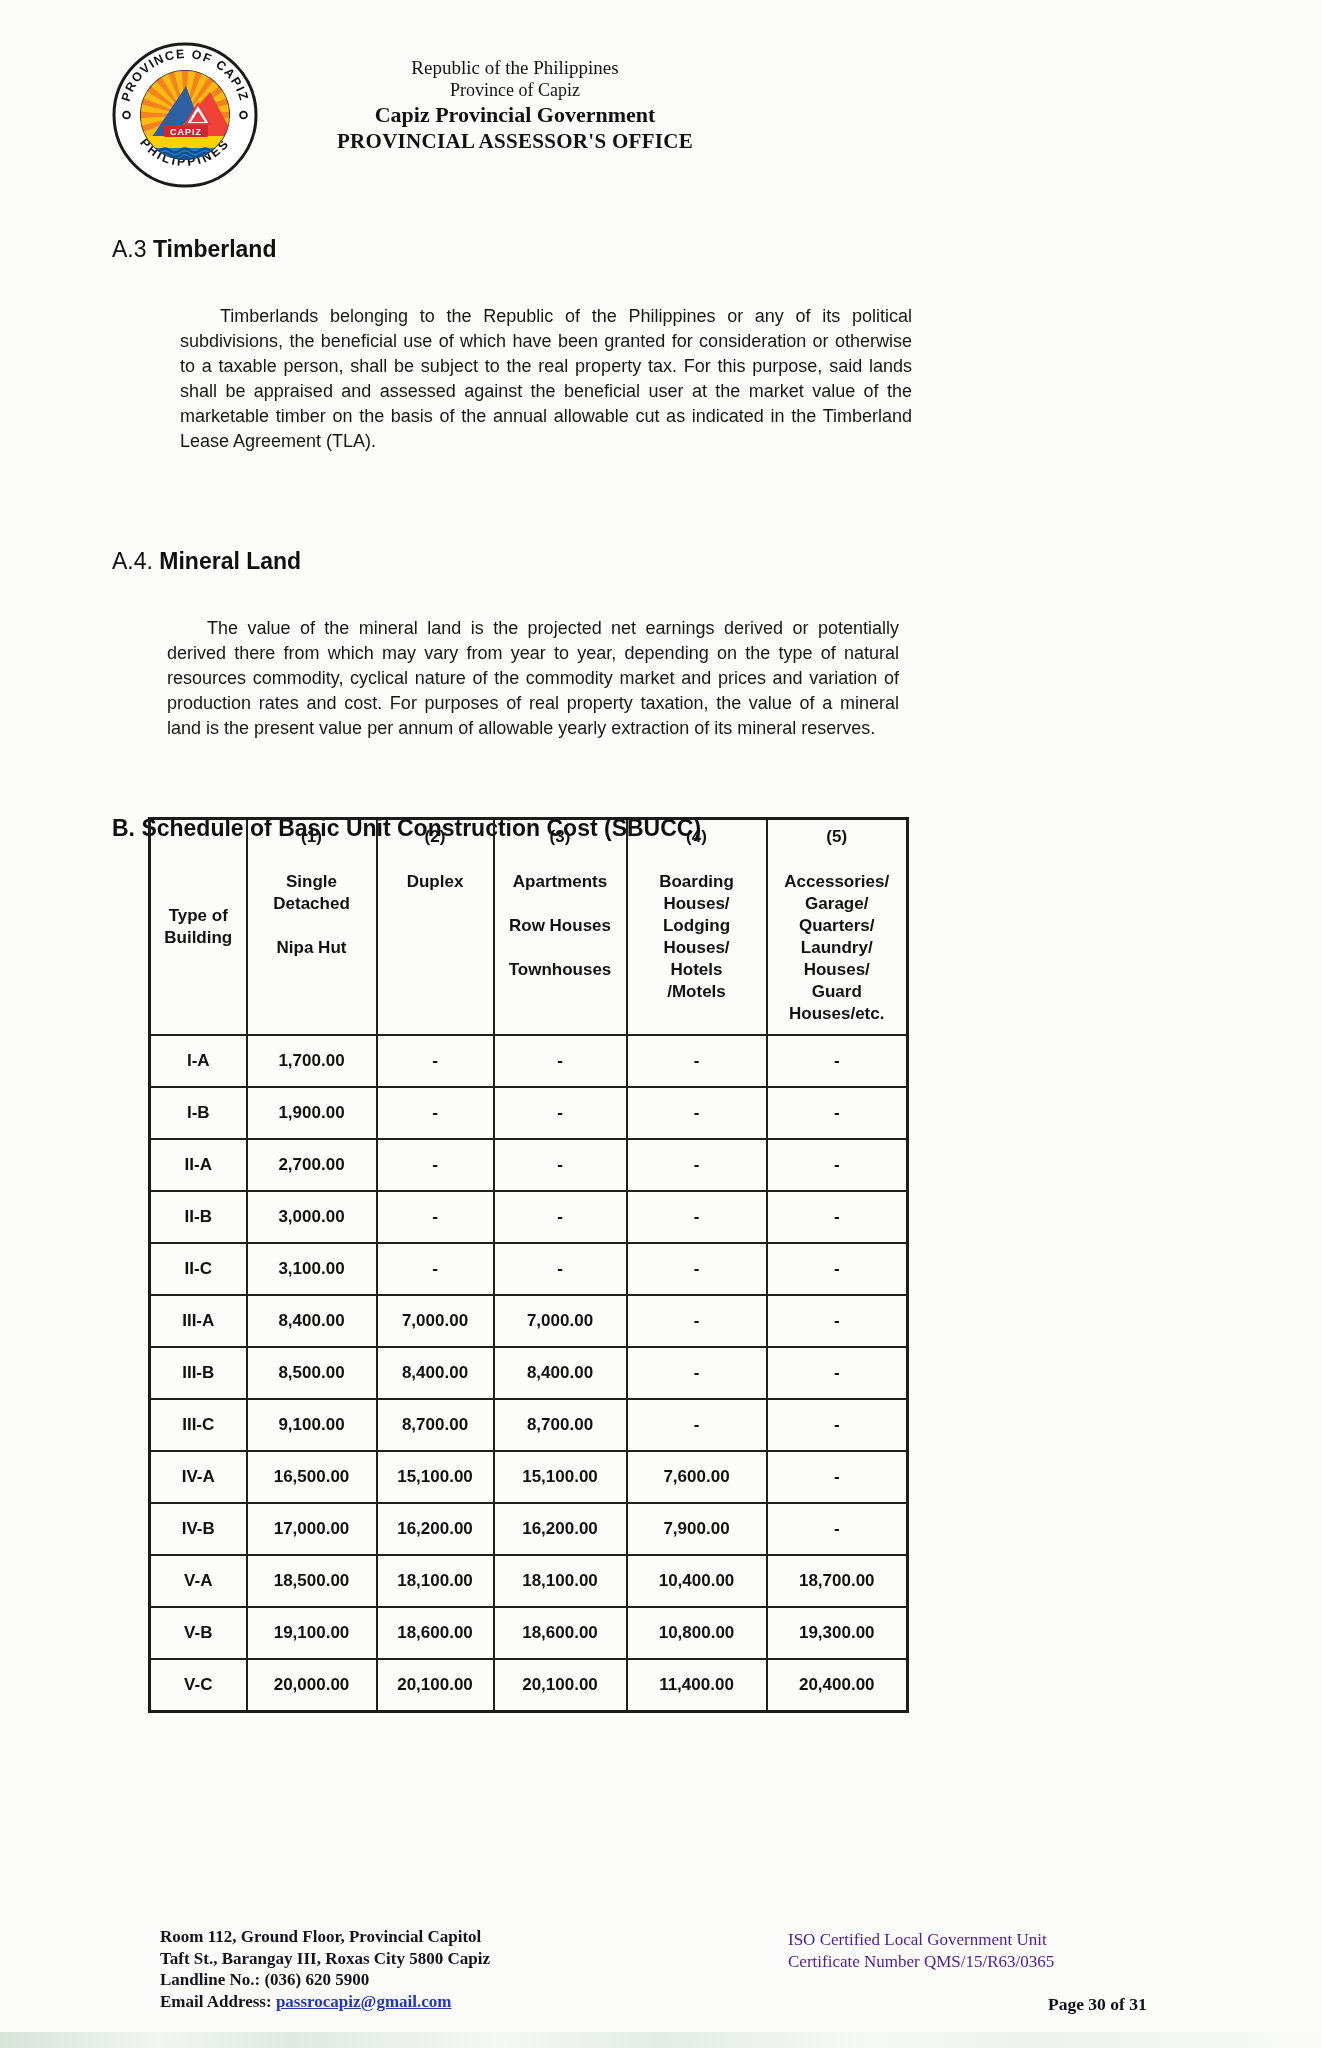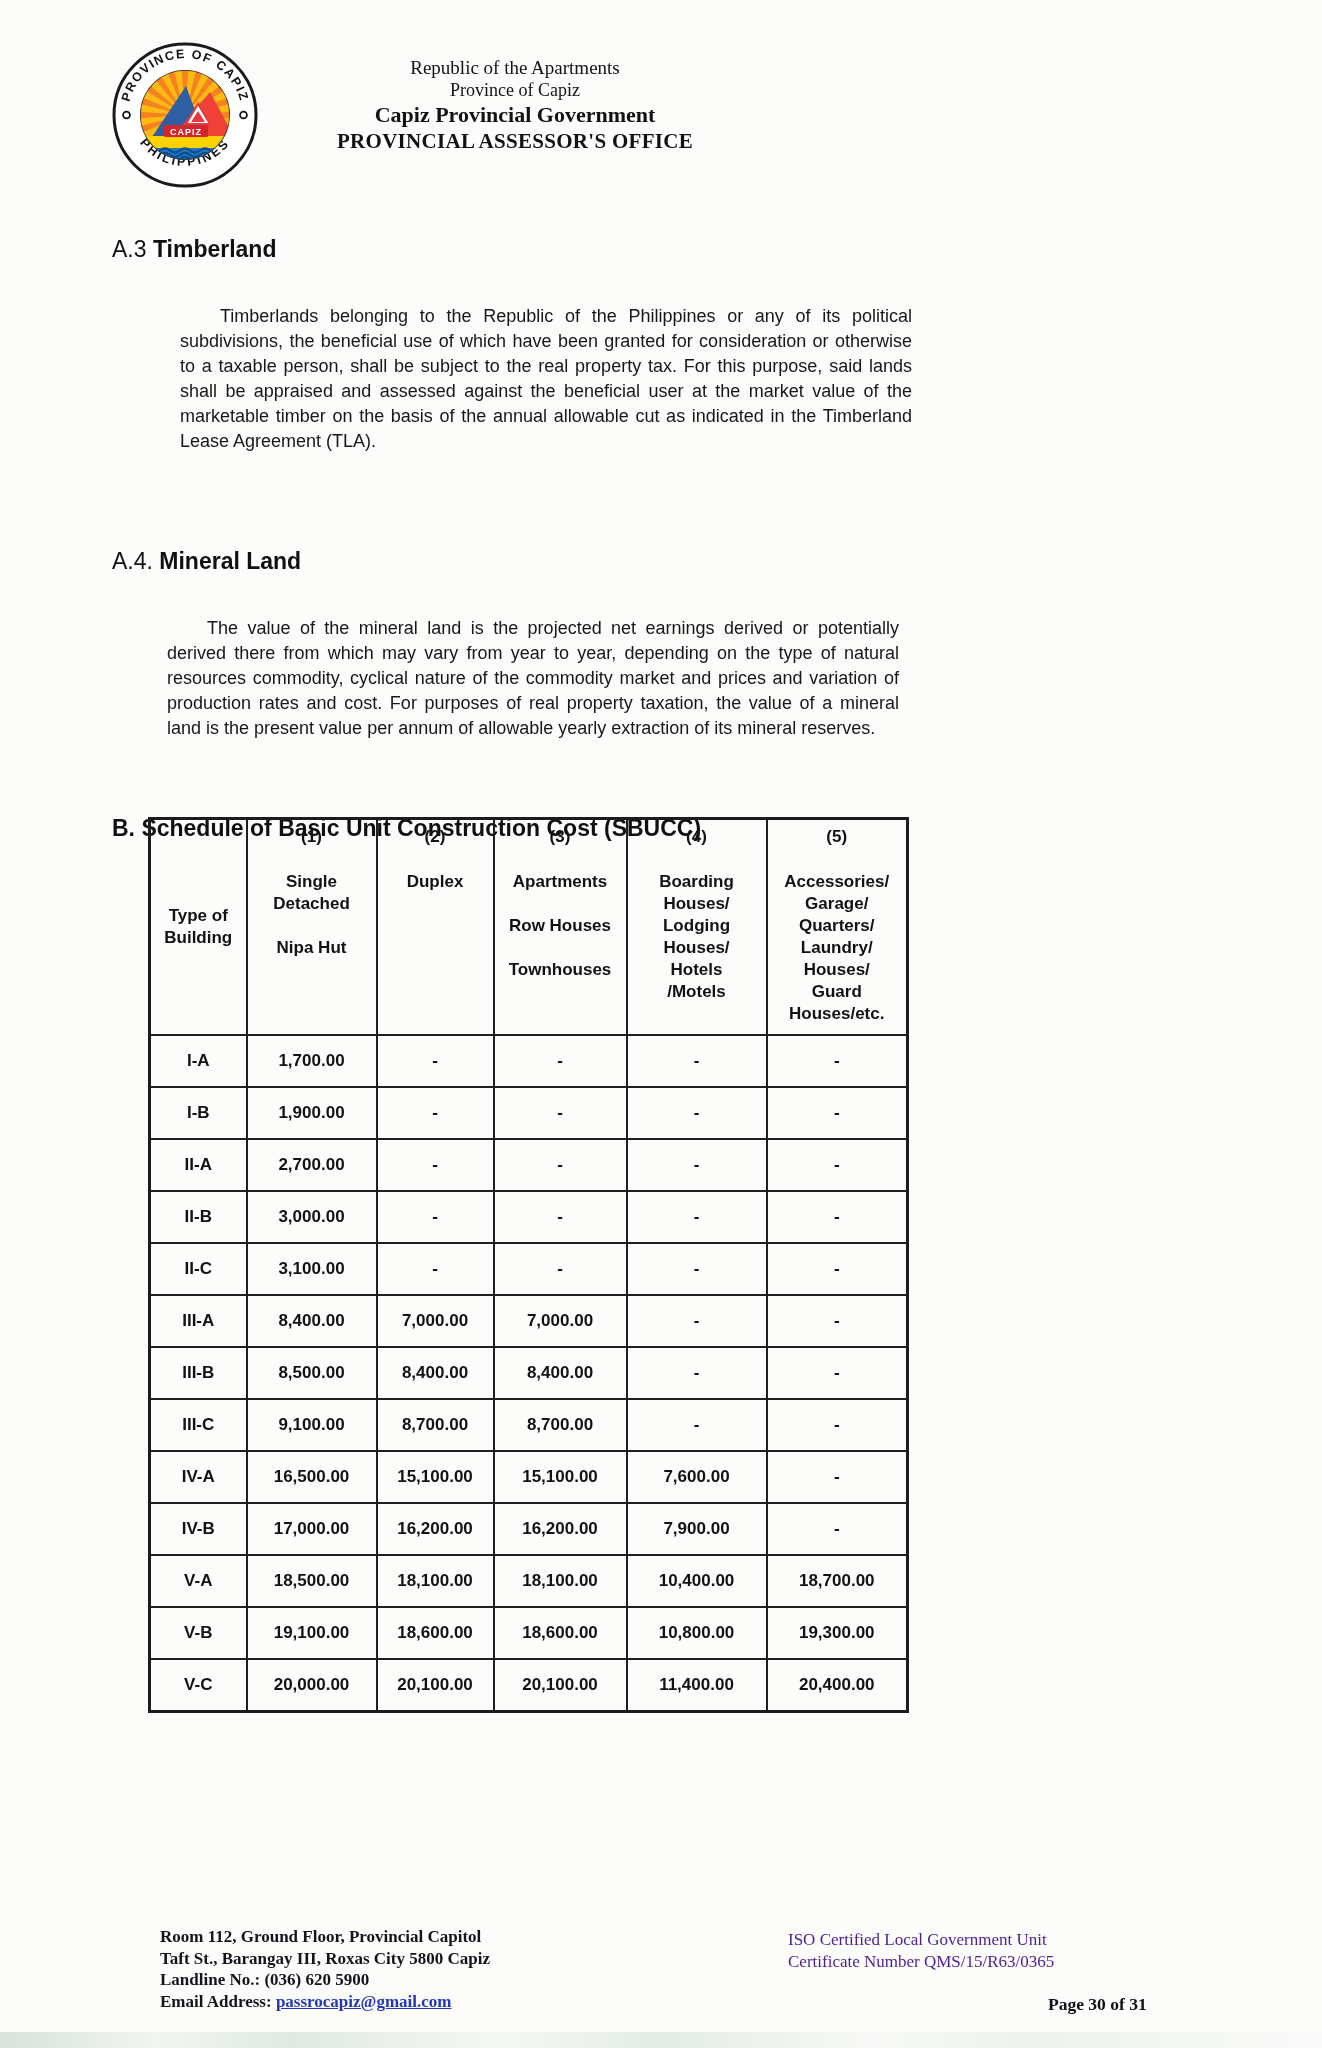--- a/index.html
+++ b/index.html
@@ -115,21 +115,21 @@
       <g fill="none" stroke-width="2.2" stroke="#0C4D8F">
         <path d="M30,110.5 q5,-4 10,0 t10,0 t10,0 t10,0 t10,0 t10,0 t10,0 t10,0 t10,0"></path>
         <path d="M30,114.8 q5,-4 10,0 t10,0 t10,0 t10,0 t10,0 t10,0 t10,0 t10,0 t10,0"></path>
         <path d="M30,119 q5,-4 10,0 t10,0 t10,0 t10,0 t10,0 t10,0 t10,0 t10,0 t10,0"></path>
       </g>
       <circle cx="75" cy="75" r="45" fill="none" stroke="#333" stroke-width="1.5"></circle>
     </g>
   </svg>
 
   <div class="abs hdr">
-    <div class="hdr-l1">Republic of the Apartments</div>
+    <div class="hdr-l1">Republic of the Philippines</div>
     <div class="hdr-l2">Province of Capiz</div>
     <div class="hdr-l3">Capiz Provincial Government</div>
     <div class="hdr-l4">PROVINCIAL ASSESSOR'S OFFICE</div>
   </div>
 
   <div class="abs sec-head h-a3">
     <span class="num">A.3</span>
     <span class="ttl">Timberland</span>
   </div>
   <div class="abs para p-a3">Timberlands belonging to the Republic of the Philippines or any of its political subdivisions, the beneficial use of which have been granted for consideration or otherwise to a taxable person, shall be subject to the real property tax. For this purpose, said lands shall be appraised and assessed against the beneficial user at the market value of the marketable timber on the basis of the annual allowable cut as indicated in the Timberland Lease Agreement (TLA).</div>

